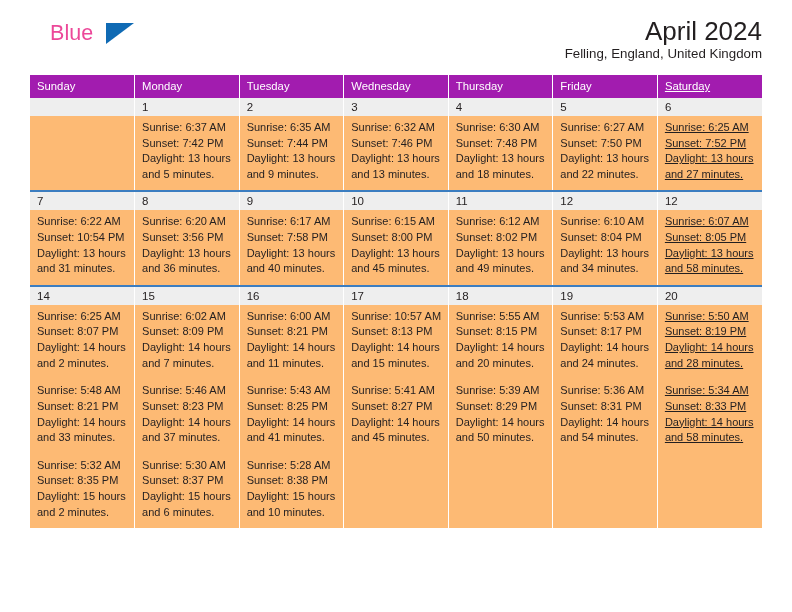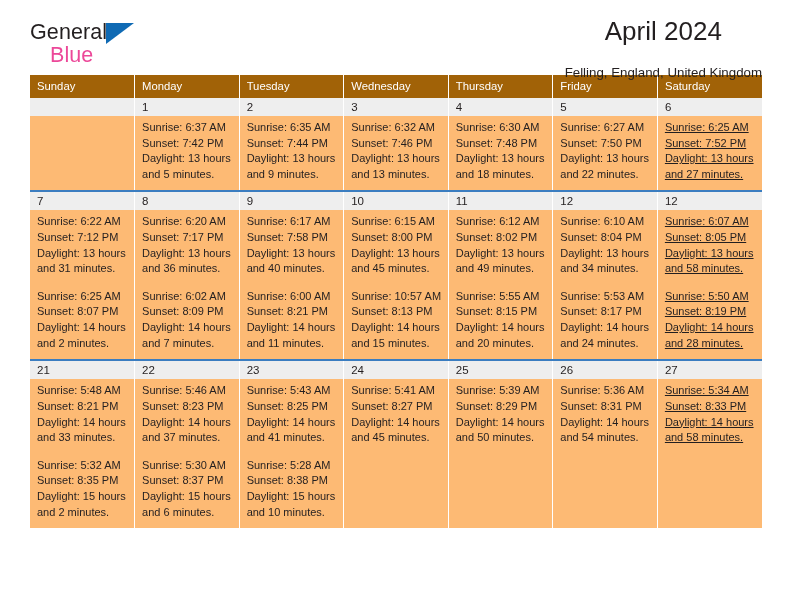--- a/index.html
+++ b/index.html
@@ -63,45 +63,44 @@
   }
   .titles {
     text-align: right;
     margin-top: 18px;
   }
   .cal-title {
     font-size: 26px;
     color: #231f20;
     line-height: 1.05;
     white-space: nowrap;
-    text-align: center;
   }
   .cal-sub {
     font-size: 13.3px;
     color: #231f20;
-    margin-top: 20px;
+    margin-top: 1px;
     white-space: nowrap;
   }
 
   
   .cal {
     border-collapse: collapse;
     width: 732px;
     table-layout: fixed;
   }
   .cal th {
-    background: #a16207;
+    background: #a21caf;
     color: #ffffff;
     font-weight: normal;
     font-size: 11.3px;
     text-align: left;
     padding: 5px 0 6px 7px;
     border-right: 1px solid #ffffff;
   }
-  .cal th:last-child { border-right: none; }
+  .cal th:last-child { border-right: none; text-decoration: underline; }
 
   .daynum-row td {
     background: #eeeeee;
     font-size: 11.5px;
     color: #231f20;
     padding: 3px 0 3px 7px;
     border-top: 2px solid #3b7dc0;
     border-right: 1px solid #ffffff;
     height: 12px;
     vertical-align: top;
@@ -125,21 +124,20 @@
   .daylight-wrap { display: block; }
 </style>
 </head>
 <body>
 
 <div class="page">
 
   <div class="top">
 
     <div class="brand">
-      <span class="brand-general">General</span>
       <span class="brand-tri"></span>
       <span class="brand-blue">Blue</span>
     </div>
 
     <div class="titles">
       <div class="cal-title">April 2024</div>
       <div class="cal-sub">Felling, England, United Kingdom</div>
     </div>
 
   </div>
@@ -222,29 +220,29 @@
           <td>8</td>
           <td>9</td>
           <td>10</td>
           <td>11</td>
           <td>12</td>
           <td>12</td>
         </tr>
         <tr class="info-row">
           <td>
             <span class="info-line">Sunrise: 6:22 AM</span>
-            <span class="info-line">Sunset: 7:12 PM</span>
+            <span class="info-line">Sunset: 10:54 PM</span>
             <span class="daylight-wrap">
               <span class="info-line">Daylight: 13 hours</span>
               <span class="info-line">and 31 minutes.</span>
             </span>
           </td>
           <td>
             <span class="info-line">Sunrise: 6:20 AM</span>
-            <span class="info-line">Sunset: 7:17 PM</span>
+            <span class="info-line">Sunset: 3:56 PM</span>
             <span class="daylight-wrap">
               <span class="info-line">Daylight: 13 hours</span>
               <span class="info-line">and 36 minutes.</span>
             </span>
           </td>
           <td>
             <span class="info-line">Sunrise: 6:17 AM</span>
             <span class="info-line">Sunset: 7:58 PM</span>
             <span class="daylight-wrap">
               <span class="info-line">Daylight: 13 hours</span>
@@ -277,20 +275,29 @@
           </td>
           <td>
             <span class="info-line">Sunrise: 6:07 AM</span>
             <span class="info-line">Sunset: 8:05 PM</span>
             <span class="daylight-wrap">
               <span class="info-line">Daylight: 13 hours</span>
               <span class="info-line">and 58 minutes.</span>
             </span>
           </td>
         </tr>
+        <tr class="daynum-row">
+          <td>14</td>
+          <td>15</td>
+          <td>16</td>
+          <td>17</td>
+          <td>18</td>
+          <td>19</td>
+          <td>20</td>
+        </tr>
         <tr class="info-row">
           <td>
             <span class="info-line">Sunrise: 6:25 AM</span>
             <span class="info-line">Sunset: 8:07 PM</span>
             <span class="daylight-wrap">
               <span class="info-line">Daylight: 14 hours</span>
               <span class="info-line">and 2 minutes.</span>
             </span>
           </td>
           <td>
@@ -335,29 +342,20 @@
           </td>
           <td>
             <span class="info-line">Sunrise: 5:50 AM</span>
             <span class="info-line">Sunset: 8:19 PM</span>
             <span class="daylight-wrap">
               <span class="info-line">Daylight: 14 hours</span>
               <span class="info-line">and 28 minutes.</span>
             </span>
           </td>
         </tr>
-        <tr class="daynum-row">
-          <td>21</td>
-          <td>22</td>
-          <td>23</td>
-          <td>24</td>
-          <td>25</td>
-          <td>26</td>
-          <td>27</td>
-        </tr>
         <tr class="info-row">
           <td>
             <span class="info-line">Sunrise: 5:48 AM</span>
             <span class="info-line">Sunset: 8:21 PM</span>
             <span class="daylight-wrap">
               <span class="info-line">Daylight: 14 hours</span>
               <span class="info-line">and 33 minutes.</span>
             </span>
           </td>
           <td>

